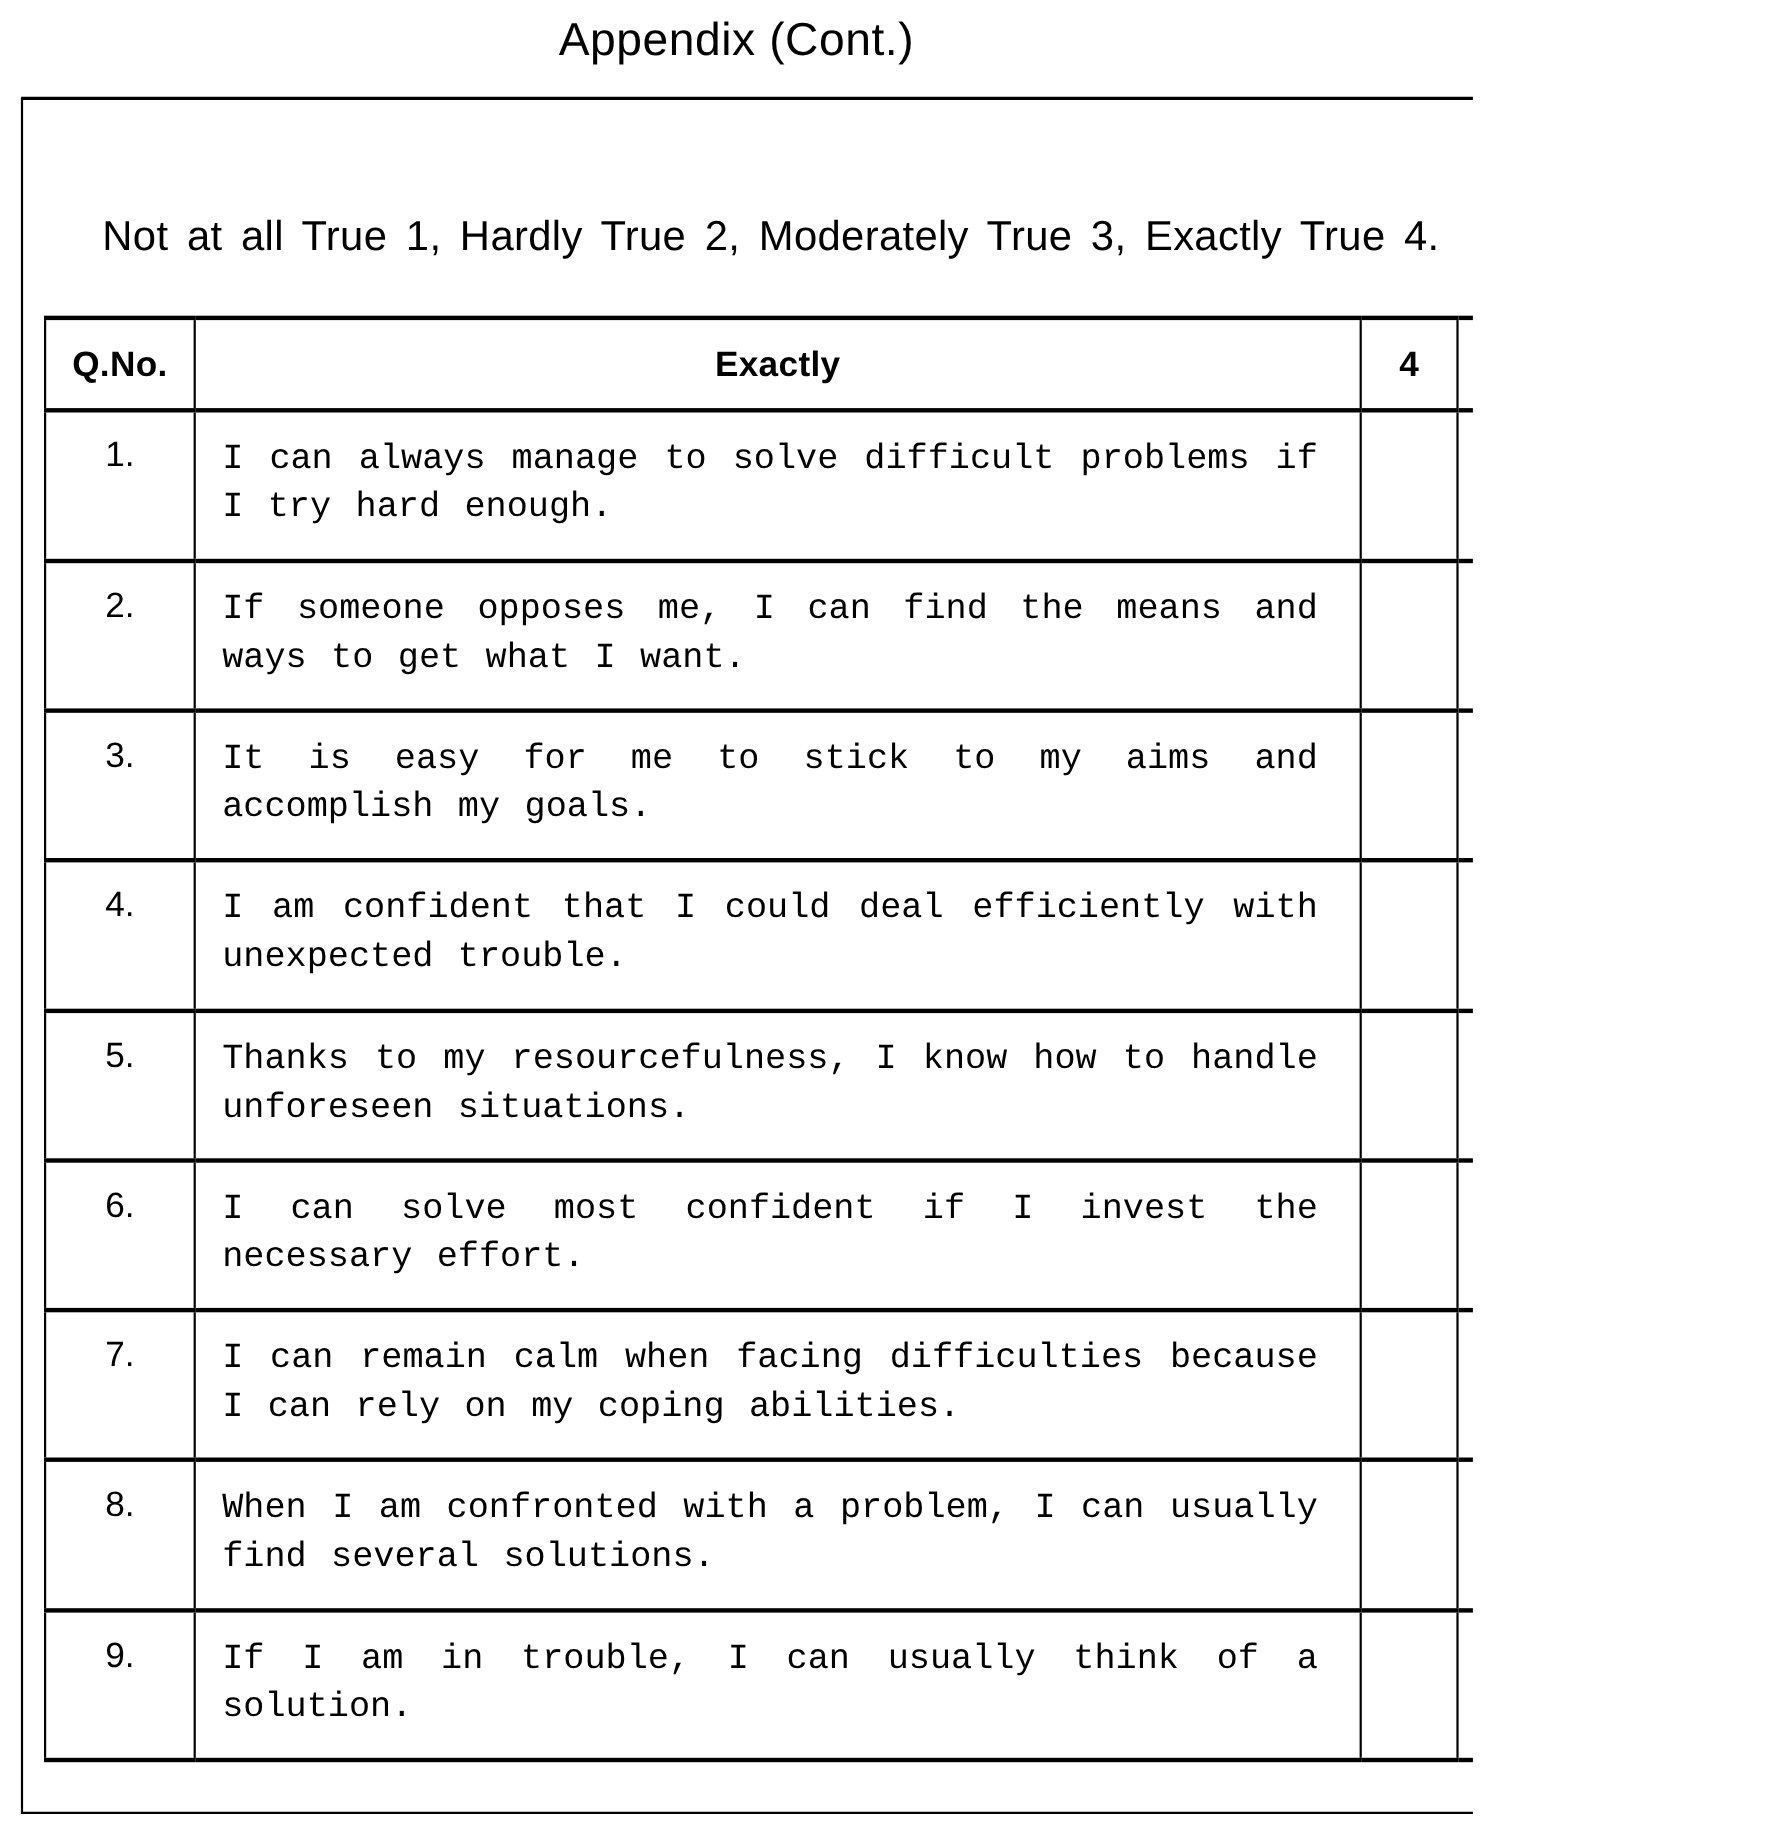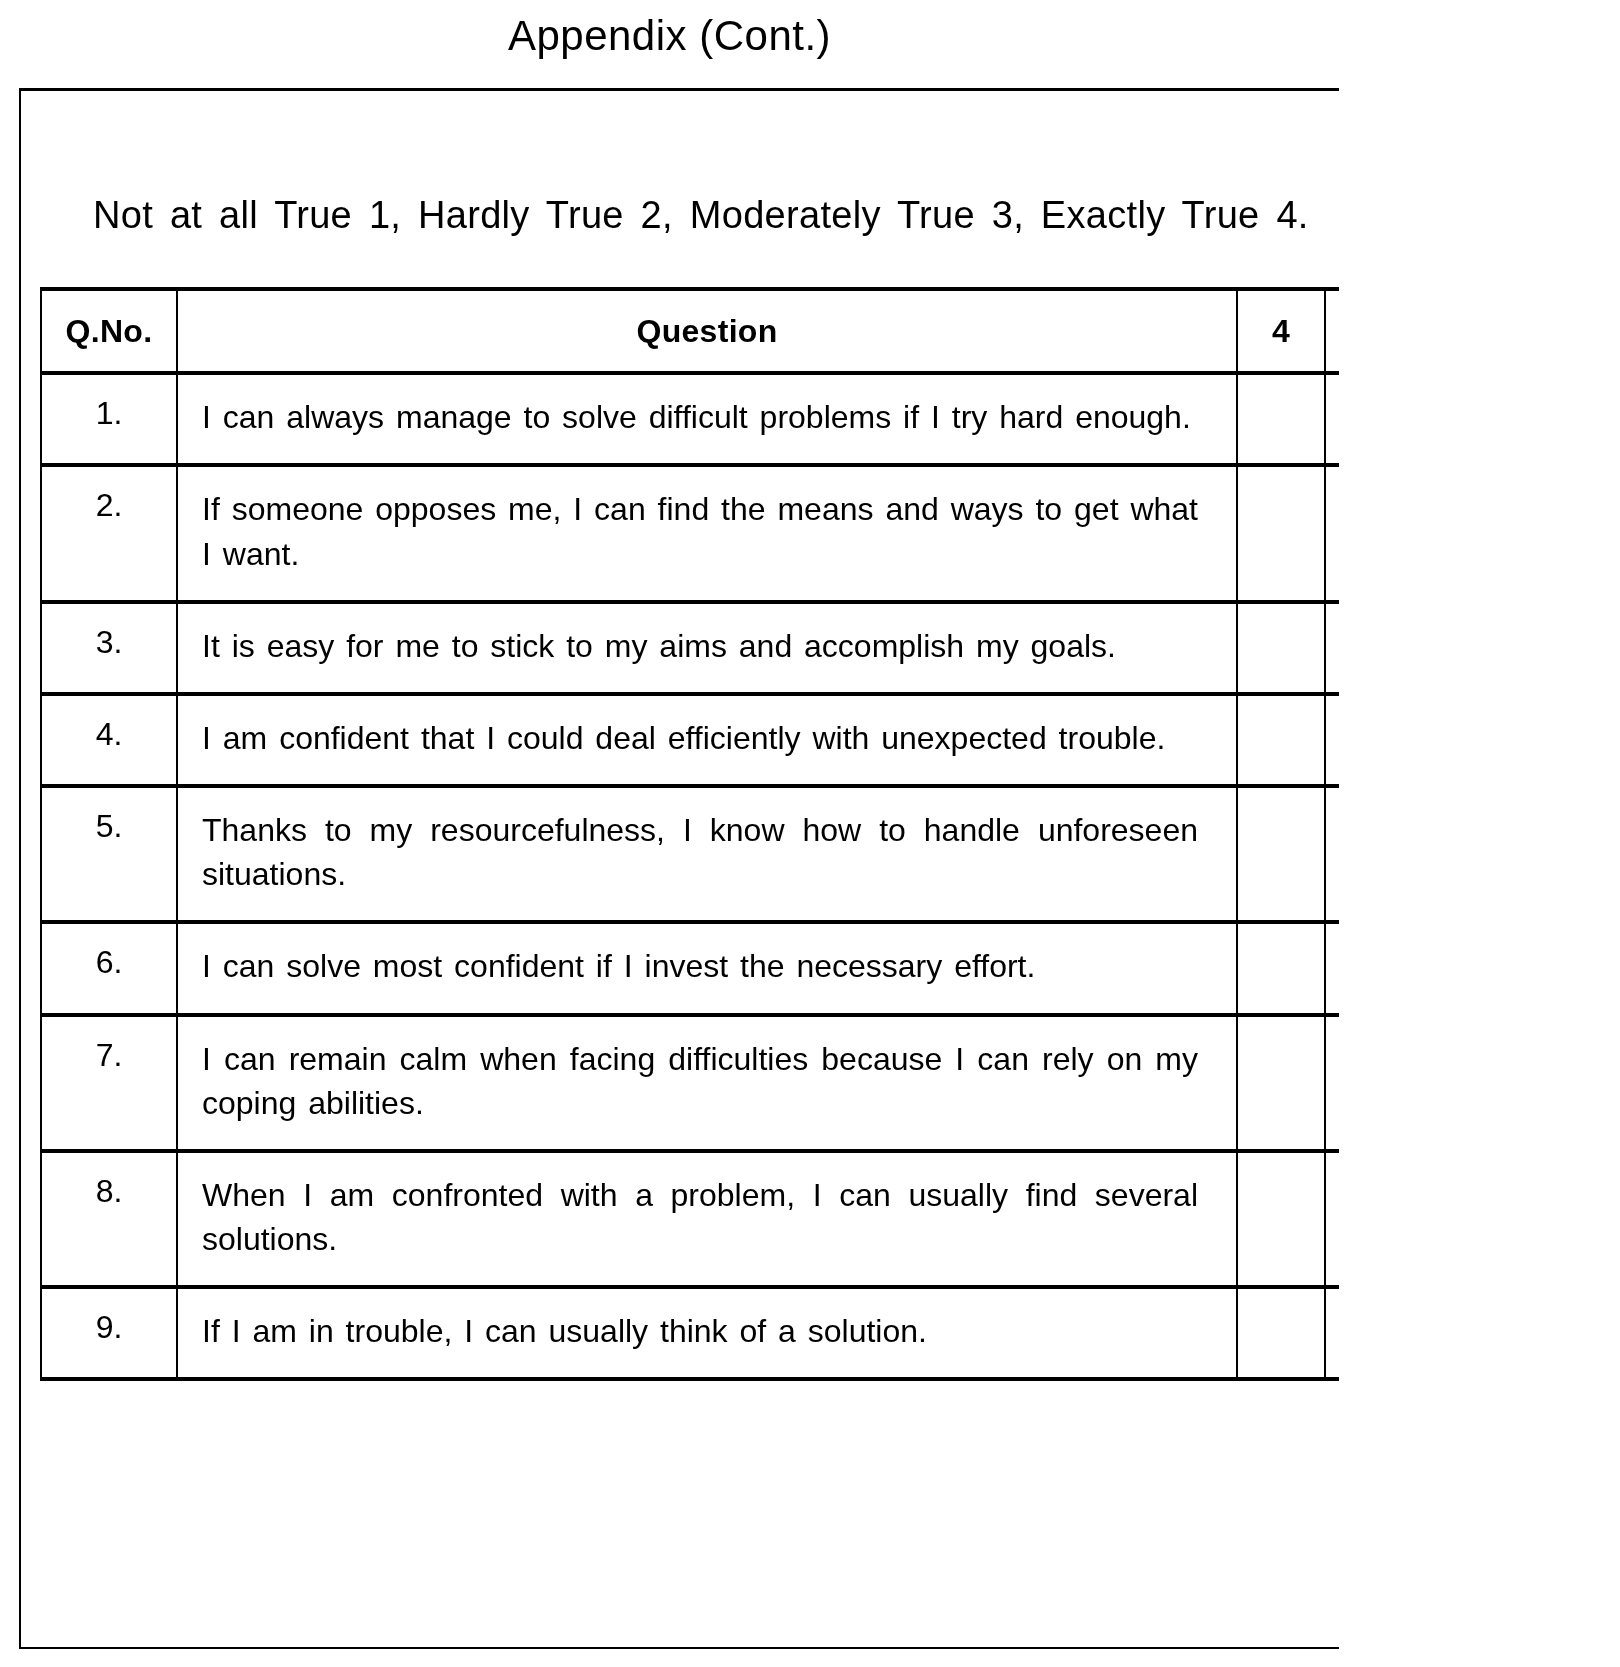--- a/index.html
+++ b/index.html
@@ -77,20 +77,21 @@
   }
   td.question {
     text-align: justify;
     text-align-last: left;
     -moz-text-align-last: left;
     vertical-align: top;
     padding: 20px 38px 24px 24px;
     font-size: 32px;
     line-height: 1.38;
     word-spacing: 3px;
+    font-family: Liberation Mono, monospace;
   }
   td.rate {
     padding: 0;
   }
 </style>
 </head>
 <body>
 
 <div class="page">
 
@@ -107,21 +108,21 @@
         <col class="c-qno">
         <col class="c-question">
         <col class="c-rate">
         <col class="c-rate">
         <col class="c-rate">
         <col class="c-rate">
       </colgroup>
       <thead>
         <tr>
           <th>Q.No.</th>
-          <th>Question</th>
+          <th>Exactly</th>
           <th>4</th>
           <th>3</th>
           <th>2</th>
           <th>1</th>
         </tr>
       </thead>
       <tbody id="rows-body">
   <tr>
     <td class="qno">1.</td>
     <td class="question">I can always manage to solve difficult problems if I try hard enough.</td>

